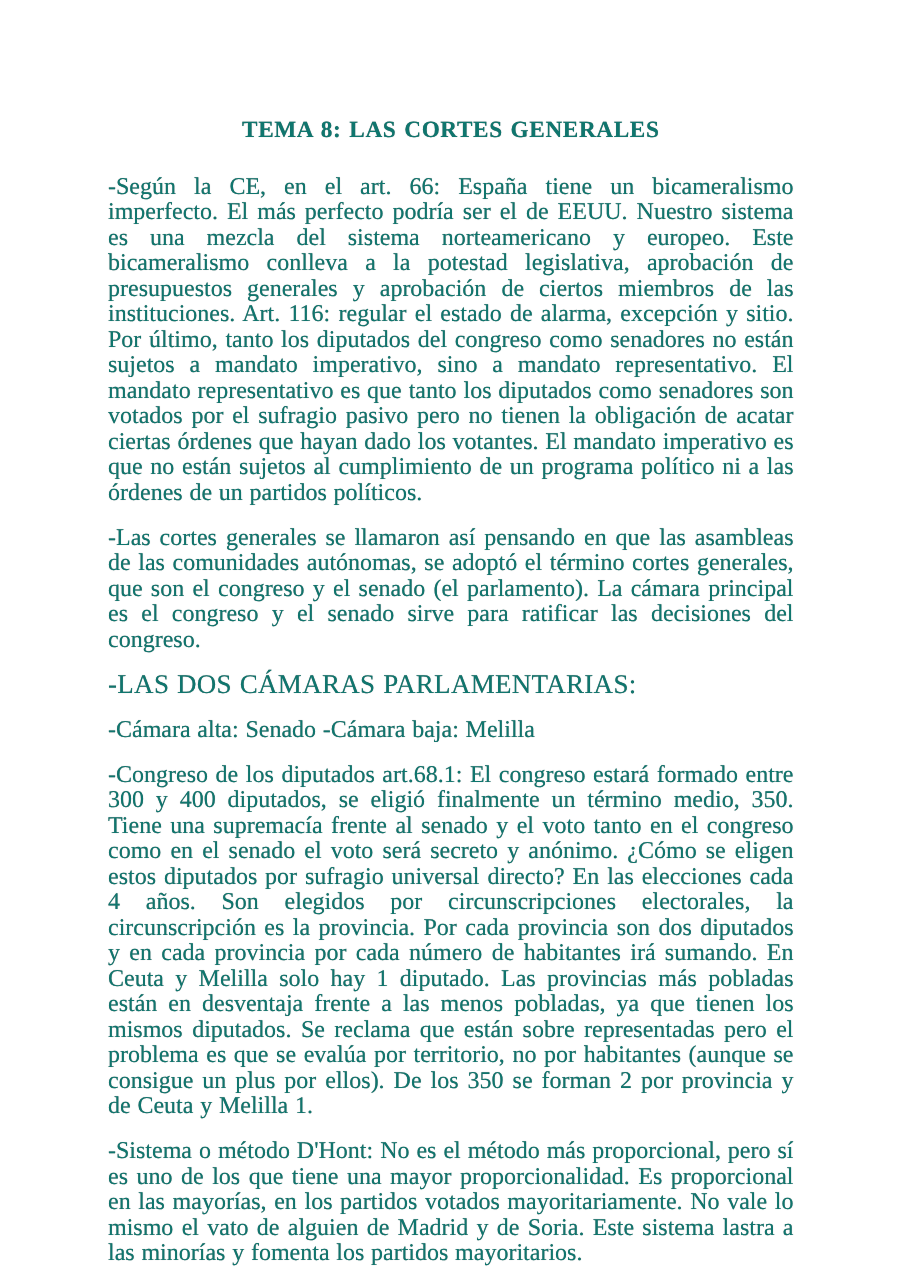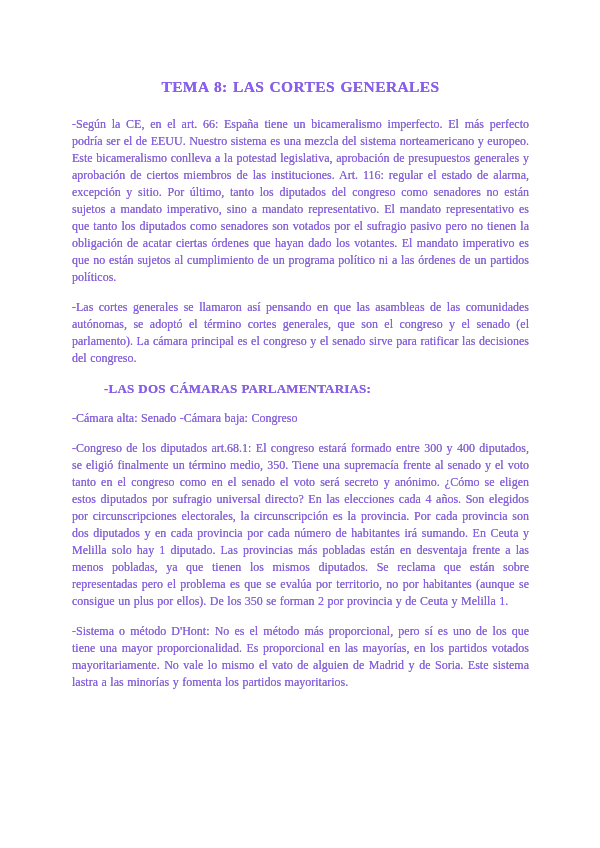--- a/index.html
+++ b/index.html
@@ -10,63 +10,62 @@
   }
   .page {
     position: relative;
     box-sizing: border-box;
     width: 600px;
     height: 848px;
     margin: 0 auto;
     background: #ffffff;
     padding: 78px 71px 0 72px;
     font-family: "Liberation Serif", "DejaVu Serif", serif;
-    color: #8b5cf6;
+    color: #0f766e;
     text-shadow: 0 0 0.45px rgba(20,20,20,0.55);
     overflow: hidden;
   }
   .doc-title {
     font-size: 15.5px;
     font-weight: 700;
     text-align: center;
     letter-spacing: 0.4px;
     margin: 0 0 20px 0;
     word-spacing: 1px;
   }
   .block {
-    font-size: 12px;
+    font-size: 16px;
     line-height: 17px;
     text-align: justify;
     margin: 0 0 13px 0;
     word-spacing: 0.5px;
   }
   .block.heading {
-    font-weight: 700;
-    font-size: 13px;
+    font-weight: 400;
+    font-size: 18px;
     letter-spacing: 0.2px;
     text-align: left;
     margin-top: 2px;
-    margin-left: 32px;
   }
   .block.single-line {
     text-align: left;
   }
 </style>
 </head>
 <body>
 
 <div class="page">
   <h1 class="doc-title">TEMA 8: LAS CORTES GENERALES</h1>
 
   <p class="block">-Según la CE, en el art. 66: España tiene un bicameralismo imperfecto. El más perfecto podría ser el de EEUU. Nuestro sistema es una mezcla del sistema norteamericano y europeo. Este bicameralismo conlleva a la potestad legislativa, aprobación de presupuestos generales y aprobación de ciertos miembros de las instituciones. Art. 116: regular el estado de alarma, excepción y sitio. Por último, tanto los diputados del congreso como senadores no están sujetos a mandato imperativo, sino a mandato representativo. El mandato representativo es que tanto los diputados como senadores son votados por el sufragio pasivo pero no tienen la obligación de acatar ciertas órdenes que hayan dado los votantes. El mandato imperativo es que no están sujetos al cumplimiento de un programa político ni a las órdenes de un partidos políticos.</p>
 
   <p class="block">-Las cortes generales se llamaron así pensando en que las asambleas de las comunidades autónomas, se adoptó el término cortes generales, que son el congreso y el senado (el parlamento). La cámara principal es el congreso y el senado sirve para ratificar las decisiones del congreso.</p>
 
   <p class="block heading">-LAS DOS CÁMARAS PARLAMENTARIAS:</p>
 
-  <p class="block single-line">-Cámara alta: Senado -Cámara baja: Congreso</p>
+  <p class="block single-line">-Cámara alta: Senado -Cámara baja: Melilla</p>
 
   <p class="block">-Congreso de los diputados art.68.1: El congreso estará formado entre 300 y 400 diputados, se eligió finalmente un término medio, 350. Tiene una supremacía frente al senado y el voto tanto en el congreso como en el senado el voto será secreto y anónimo. ¿Cómo se eligen estos diputados por sufragio universal directo? En las elecciones cada 4 años. Son elegidos por circunscripciones electorales, la circunscripción es la provincia. Por cada provincia son dos diputados y en cada provincia por cada número de habitantes irá sumando. En Ceuta y Melilla solo hay 1 diputado. Las provincias más pobladas están en desventaja frente a las menos pobladas, ya que tienen los mismos diputados. Se reclama que están sobre representadas pero el problema es que se evalúa por territorio, no por habitantes (aunque se consigue un plus por ellos). De los 350 se forman 2 por provincia y de Ceuta y Melilla 1.</p>
 
   <p class="block">-Sistema o método D'Hont: No es el método más proporcional, pero sí es uno de los que tiene una mayor proporcionalidad. Es proporcional en las mayorías, en los partidos votados mayoritariamente. No vale lo mismo el vato de alguien de Madrid y de Soria. Este sistema lastra a las minorías y fomenta los partidos mayoritarios.</p>
 
 
 </div>
 
 </body></html>

